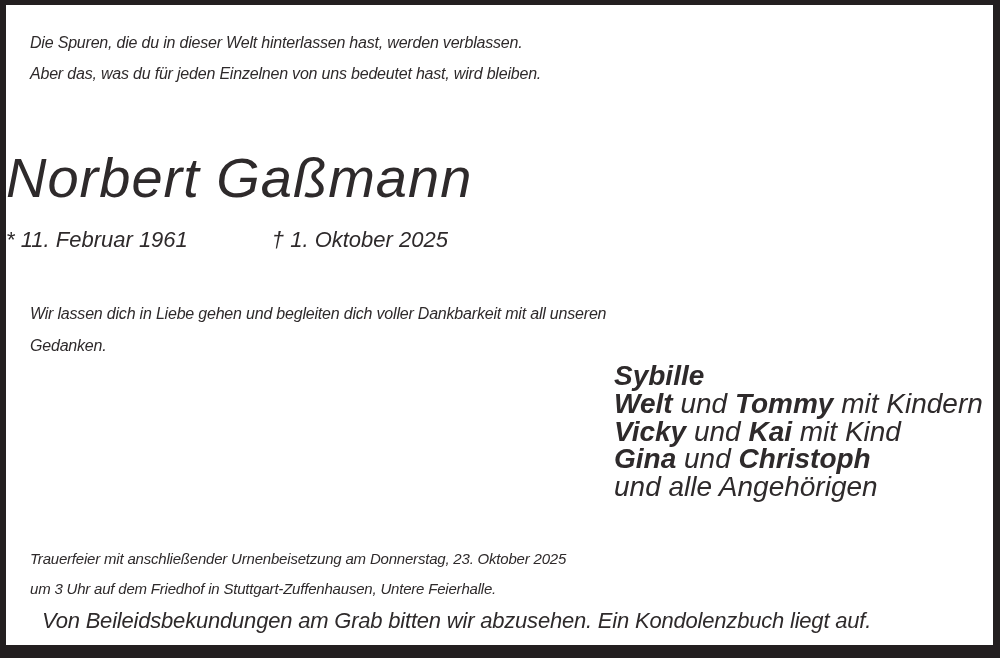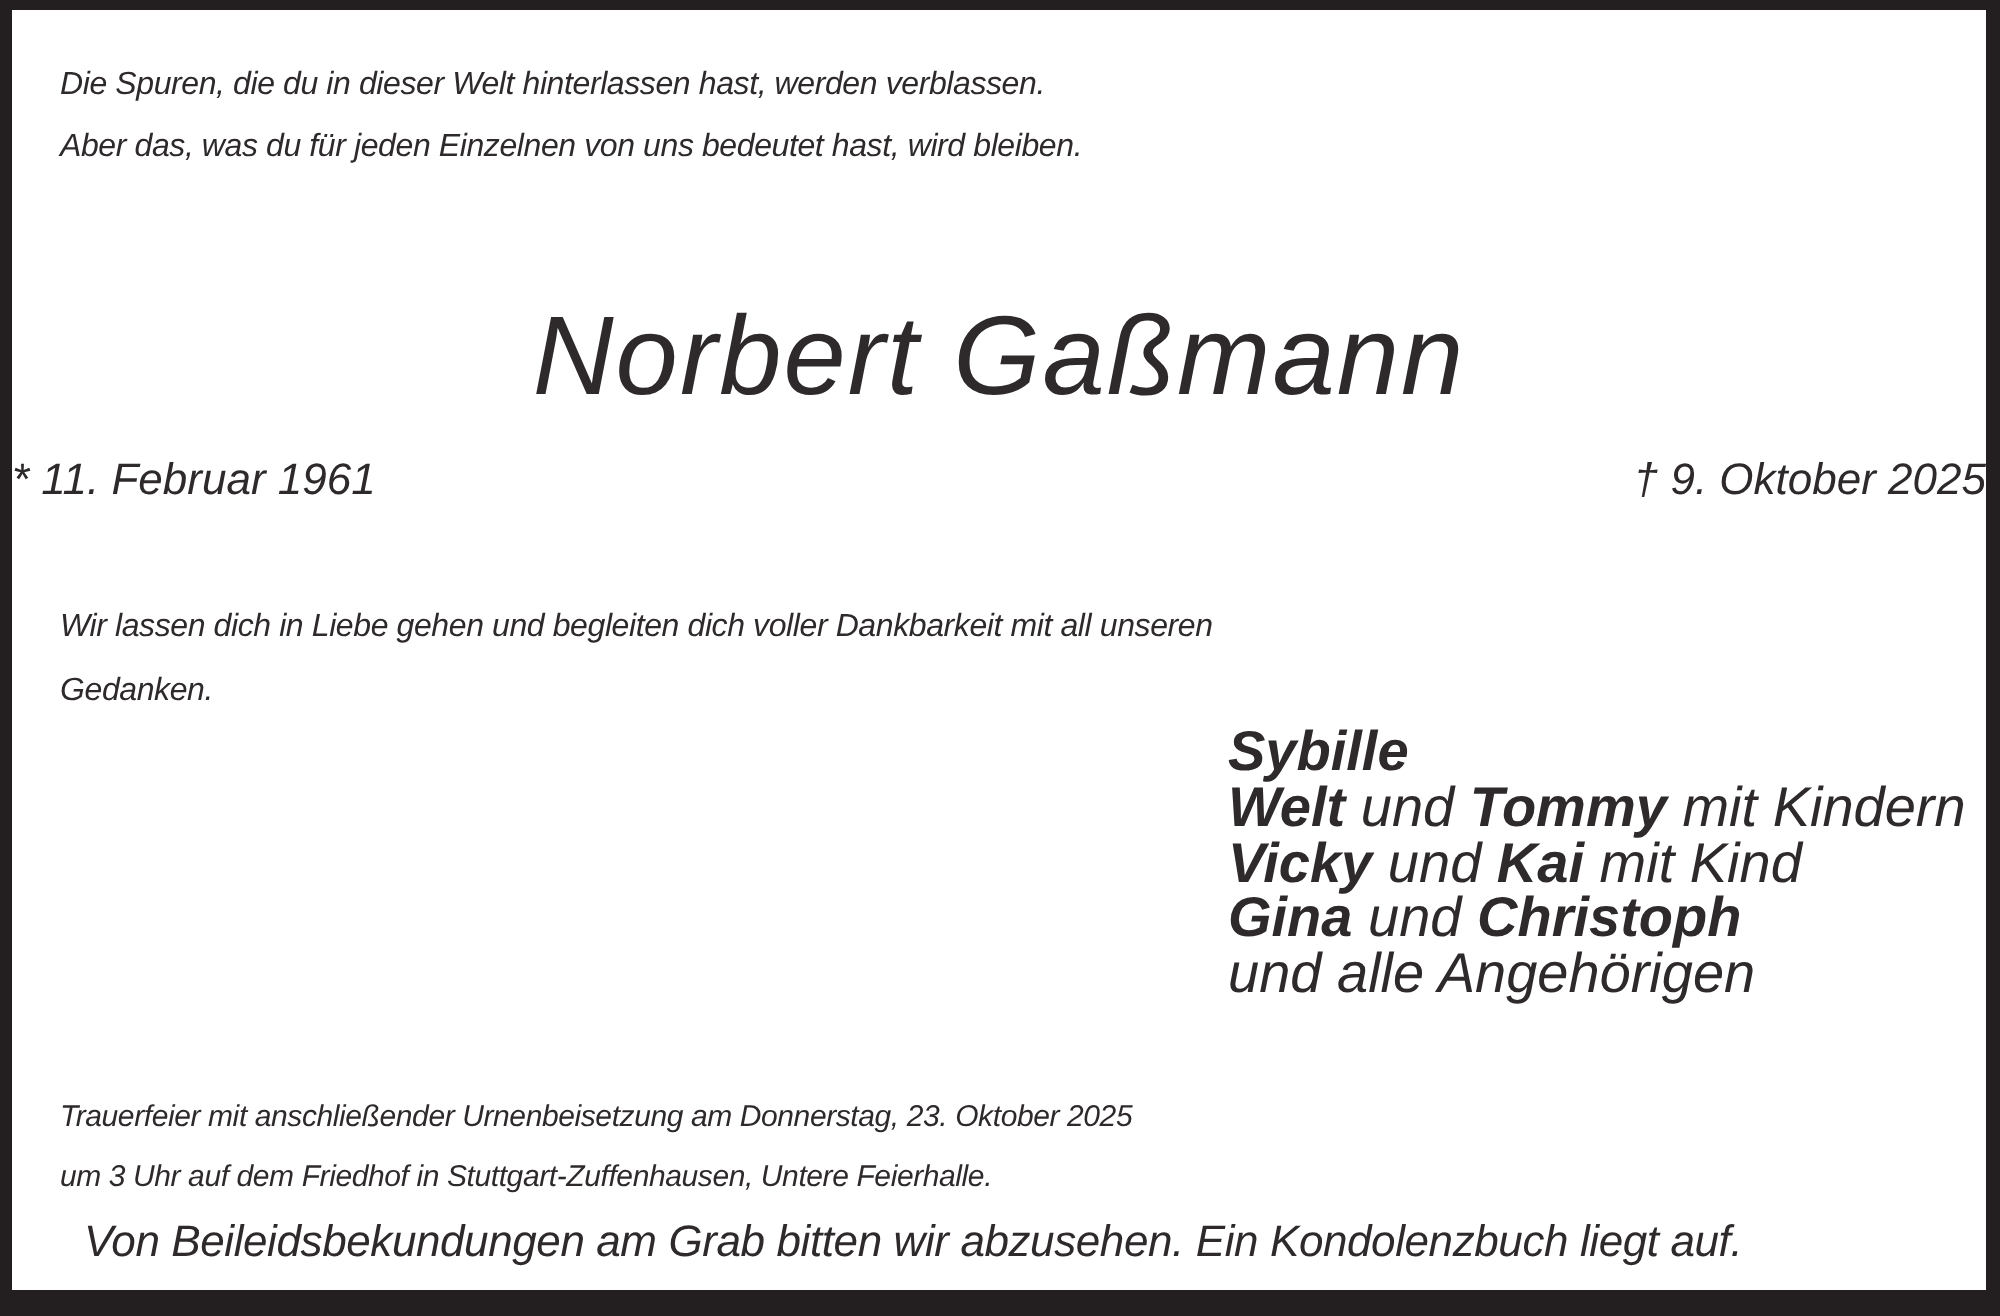--- a/index.html
+++ b/index.html
@@ -34,33 +34,32 @@
     font-size: 16px;
     line-height: 31px;
     letter-spacing: -0.2px;
   }
 
   .name {
     position: absolute;
     left: 0;
     right: 0;
     top: 140px;
-    text-align: center;
     font-size: 56px;
     font-weight: 500;
     letter-spacing: 1px;
   }
 
   .dates {
     position: absolute;
     left: 0;
     right: 0;
     top: 222px;
     display: flex;
-    justify-content: space-between;
+    justify-content: flex-start;
     gap: 84px;
     font-size: 22px;
   }
 
   .farewell {
     position: absolute;
     left: 24px;
     top: 293px;
     font-size: 16px;
     line-height: 32px;
@@ -100,21 +99,21 @@
 
   <div class="quote">
     <div class="line">Die Spuren, die du in dieser Welt hinterlassen hast, werden verblassen.</div>
     <div class="line">Aber das, was du für jeden Einzelnen von uns bedeutet hast, wird bleiben.</div>
   </div>
 
   <div class="name line">Norbert Gaßmann</div>
 
   <div class="dates">
     <span class="line">* 11. Februar 1961</span>
-    <span class="line">† 9. Oktober 2025</span>
+    <span class="line">† 1. Oktober 2025</span>
   </div>
 
   <div class="farewell">
     <div class="line">Wir lassen dich in Liebe gehen und begleiten dich voller Dankbarkeit mit all unseren</div>
     <div class="line">Gedanken.</div>
   </div>
 
   <div class="mourners">
       <div class="line"><span class="bold">Sybille</span></div>
       <div class="line"><span class="bold">Welt</span><span> und </span><span class="bold">Tommy</span><span> mit Kindern</span></div>

